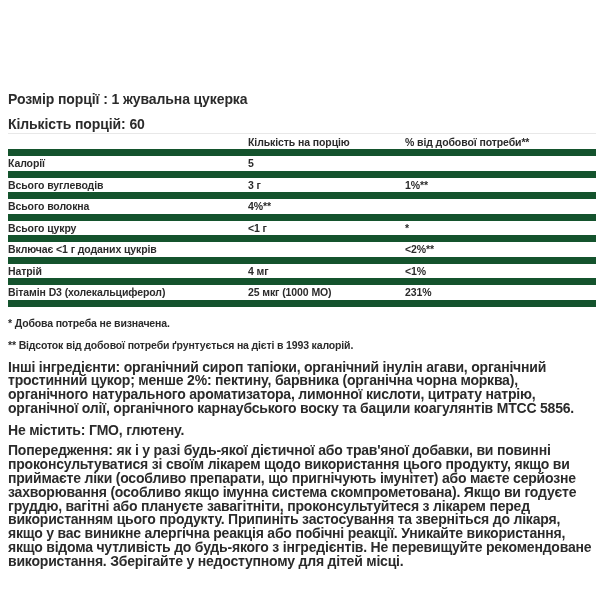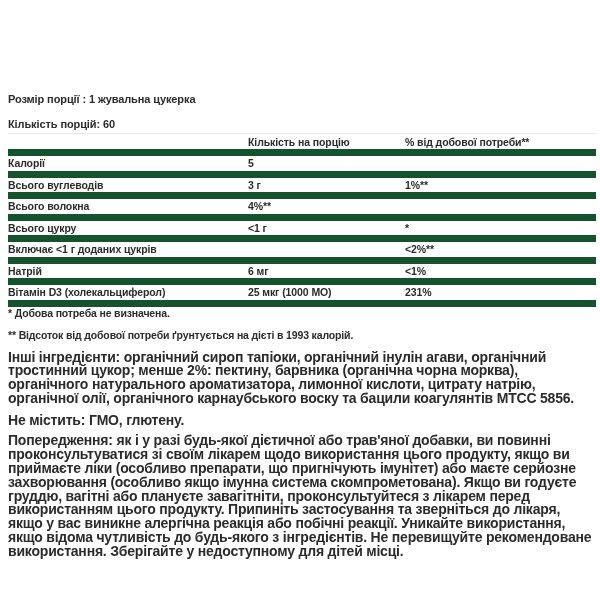--- a/index.html
+++ b/index.html
@@ -8,21 +8,21 @@
     background: #ffffff;
     font-family: "Liberation Sans", "DejaVu Sans", sans-serif;
     color: #2b2b2b;
     overflow: hidden;
   }
   .page {
     width: 600px; height: 600px;
     padding: 92px 8px 0 8px;
   }
   .top-info p {
-    font-size: 11px;
+    font-size: 14px;
     font-weight: 700;
     line-height: 14px;
     letter-spacing: -0.1px;
   }
   .top-info p + p { margin-top: 11px; }
 
   .facts-table {
     margin-top: 2px;
     border-top: 1px solid #e8e8e8;
     width: 588px;
@@ -40,21 +40,21 @@
   .c1 { width: 240px; flex: none; }
   .c2 { width: 157px; flex: none; }
   .c3 { flex: 1; }
 
   .fn {
     font-size: 10.5px;
     font-weight: 700;
     line-height: 13px;
     letter-spacing: -0.15px;
   }
-  .fn-block { }
+  .fn-block { margin-top: 10px; }
   .fn + .fn { margin-top: 9px; }
 
   .para {
     font-size: 14px;
     font-weight: 700;
     line-height: 13.8px;
     letter-spacing: -0.2px;
     width: 590px;
   }
   .para-ingredients { margin-top: 9px; }
@@ -102,21 +102,21 @@
     </div>
 
     <div class="row">
       <span class="c1">Включає &lt;1 г доданих цукрів</span>
       <span class="c2"></span>
       <span class="c3">&lt;2%**</span>
     </div>
 
     <div class="row">
       <span class="c1">Натрій</span>
-      <span class="c2">6 мг</span>
+      <span class="c2">4 мг</span>
       <span class="c3">&lt;1%</span>
     </div>
 
     <div class="row">
       <span class="c1">Вітамін D3 (холекальциферол)</span>
       <span class="c2">25 мкг (1000 МО)</span>
       <span class="c3">231%</span>
     </div>
   </div>
 

